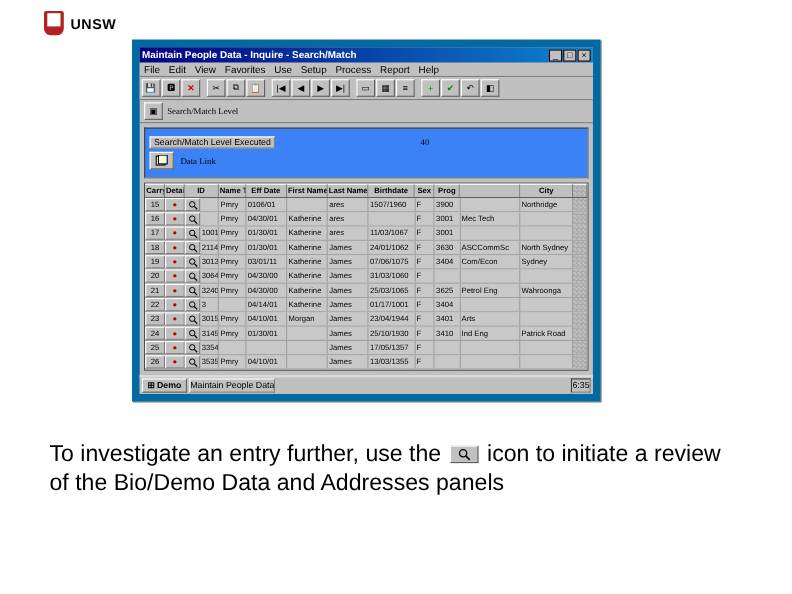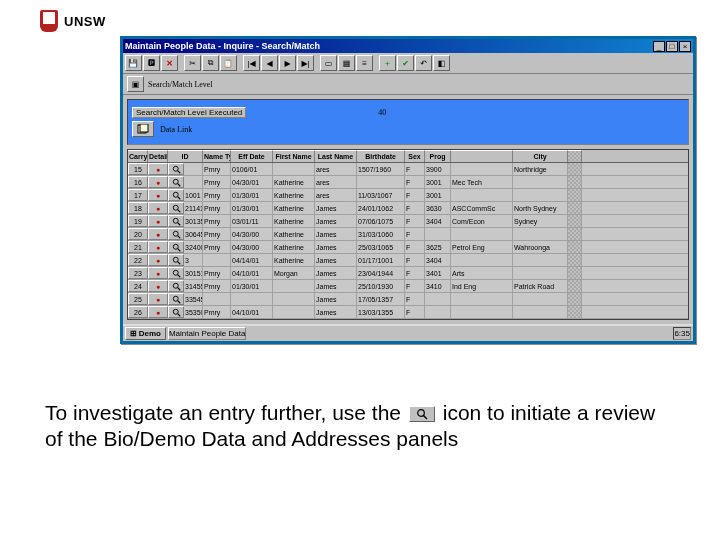--- a/index.html
+++ b/index.html
@@ -2,21 +2,21 @@
 <html><head>
 <meta charset="utf-8">
 <style>
   * { box-sizing: border-box; margin: 0; padding: 0; }
   body { font-family: Arial, sans-serif; background: #fff; width: 720px; height: 540px; position: relative; }
   .page { position: absolute; left: 40px; top: 10px; width: 640px; }
   .logo-row { display: flex; align-items: center; margin-bottom: 4px; }
   .logo-badge { width: 18px; height: 22px; background: #b22222; border-radius: 2px 2px 6px 6px; margin-right: 6px; position: relative; }
   .logo-badge::before { content:''; position:absolute; top:2px; left:3px; width:12px; height:12px; background:#fff; }
   .logo-text { font-size: 13px; font-weight: 600; letter-spacing: 0.5px; }
-  .app-window { border: 3px solid #0369a1; background: #c0c0c0; width: 576px; margin-left: 80px; box-shadow: 1px 1px 0 #888; font-family: Tahoma, sans-serif; font-size: 9px; }
+  .app-window { border: 7px solid #0369a1; background: #c0c0c0; width: 426px; margin-left: 80px; box-shadow: 1px 1px 0 #888; font-family: Tahoma, sans-serif; font-size: 9px; }
   .titlebar { background: linear-gradient(90deg,#000080,#1084d0); color:#fff; display:flex; align-items:center; height:14px; padding:0 2px; }
   .titlebar .title { flex:1; font-weight:bold; font-size:9px; white-space:nowrap; overflow:hidden; }
   .win-btn { width:12px; height:11px; background:#c0c0c0; border:1px solid #000; margin-left:1px; font-size:8px; line-height:9px; text-align:center; color:#000; }
   .menubar { display:flex; gap:8px; padding:1px 4px; background:#c0c0c0; border-bottom:1px solid #808080; color:#000; }
   .menubar span { font-size:9px; }
   .toolbar { display:flex; gap:1px; padding:2px; background:#c0c0c0; border-bottom:1px solid #808080; flex-wrap:wrap; }
   .tbtn { width:17px; height:16px; background:#c0c0c0; border-top:1px solid #fff; border-left:1px solid #fff; border-right:1px solid #606060; border-bottom:1px solid #606060; display:flex; align-items:center; justify-content:center; font-size:8px; }
   .tbtn.sep { width:4px; border:none; background:transparent; }
   .subtool { display:flex; align-items:center; gap:4px; padding:2px 4px; border-bottom:1px solid #808080; }
   .panel { margin:4px; border:1px solid #808080; border-top-color:#404040; border-left-color:#404040; background:#3b82f6; padding:4px; }
@@ -56,20 +56,31 @@
 
   <div class="app-window">
 
     <div class="titlebar">
       <span class="title">Maintain People Data - Inquire - Search/Match</span>
       <div class="win-btn">_</div>
       <div class="win-btn">□</div>
       <div class="win-btn">×</div>
     </div>
 
+    <div class="menubar">
+      <span>File</span>
+      <span>Edit</span>
+      <span>View</span>
+      <span>Favorites</span>
+      <span>Use</span>
+      <span>Setup</span>
+      <span>Process</span>
+      <span>Report</span>
+      <span>Help</span>
+    </div>
 
     <div class="toolbar">
       <div class="tbtn">💾</div>
       <div class="tbtn">🅿</div>
       <div class="tbtn" style="color:#c00;font-weight:bold">✕</div>
       <div class="tbtn sep"></div>
       <div class="tbtn">✂</div>
       <div class="tbtn">⧉</div>
       <div class="tbtn">📋</div>
       <div class="tbtn sep"></div>

